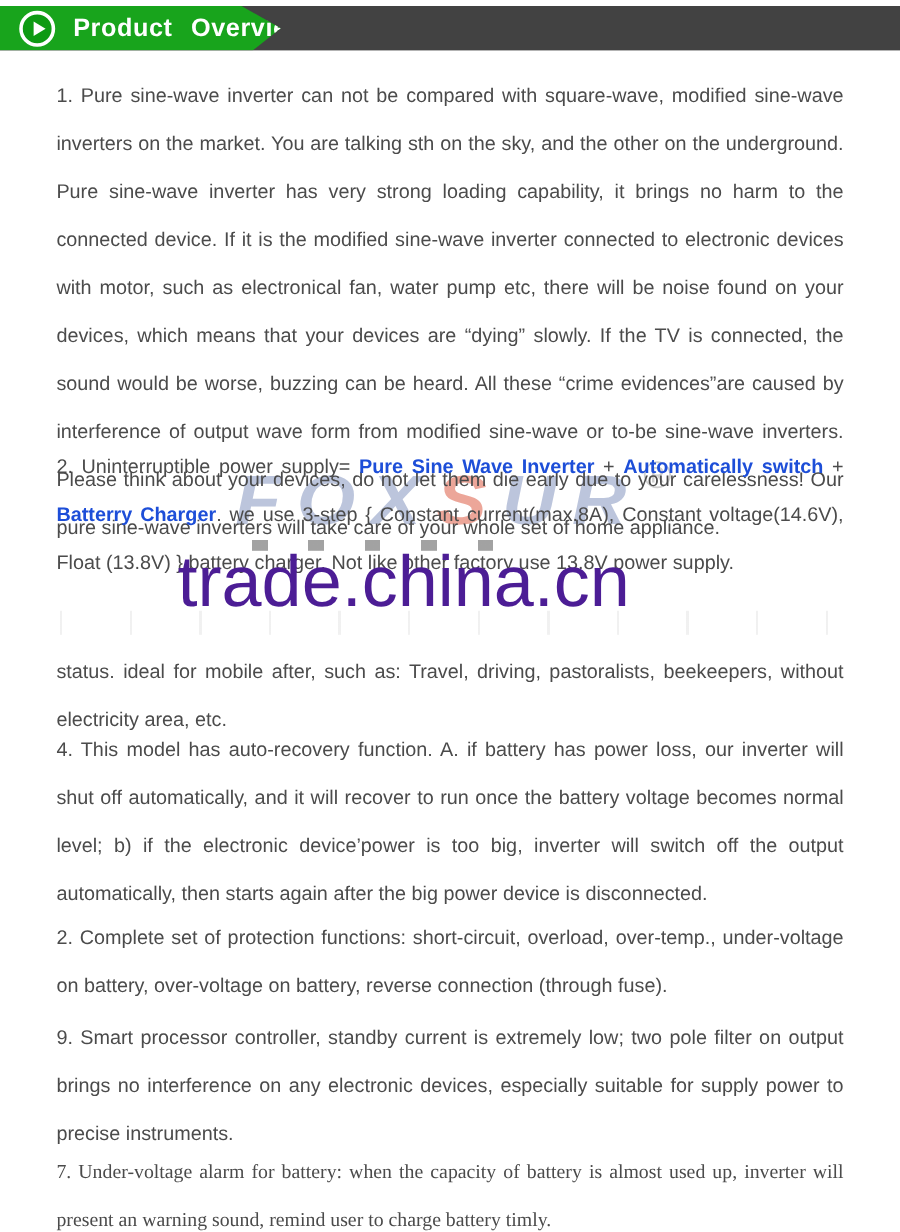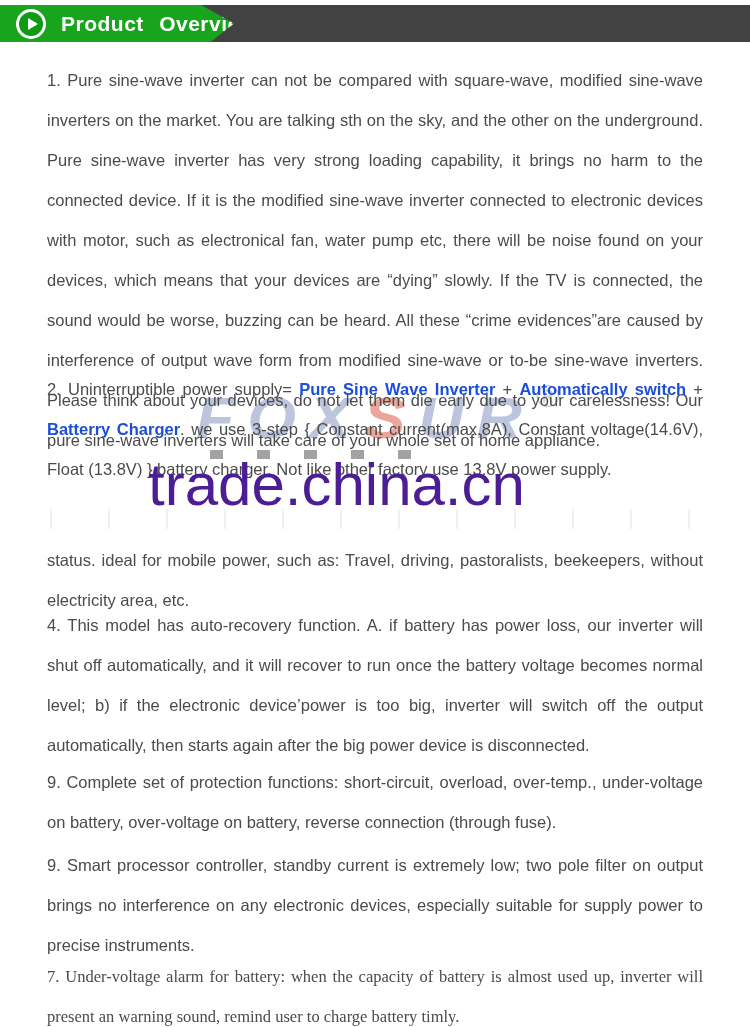--- a/index.html
+++ b/index.html
@@ -107,24 +107,24 @@
 
     <p class="para pos-p2"><span>2. Uninterruptible power supply= </span><span class="bseg">Pure Sine Wave Inverter</span><span> + </span><span class="bseg">Automatically switch</span><span> + </span><span class="bseg">Batterry Charger</span><span>.  we use 3-step { Constant current(max.8A),  Constant voltage(14.6V), Float (13.8V) } battery charger, Not like other factory use 13.8V power supply.</span></p>
 
     <div class="wm-foxsur"><span class="wm-blue">FOX</span><span class="wm-red">S</span><span class="wm-blue">UR</span></div>
     <span class="wm-reg">®</span>
 
     <div class="ghost-frags"></div>
     <div class="wm-trade">trade.china.cn</div>
     <div class="ghost-band"></div>
 
-    <p class="para pos-p3">status. ideal for mobile power, such as: Travel, driving, pastoralists, beekeepers, without electricity area, etc.</p>
+    <p class="para pos-p3">status. ideal for mobile after, such as: Travel, driving, pastoralists, beekeepers, without electricity area, etc.</p>
 
     <p class="para pos-p4">4. This model has auto-recovery function. A. if battery has power loss, our inverter will shut off automatically, and it will recover to run once the battery voltage becomes normal level; b) if the electronic device’power is too big, inverter will switch off the output automatically, then starts again after the big power device is disconnected.</p>
 
-    <p class="para pos-p5">9. Complete set of protection functions: short-circuit, overload, over-temp., under-voltage on battery, over-voltage on battery, reverse connection (through fuse).</p>
+    <p class="para pos-p5">2. Complete set of protection functions: short-circuit, overload, over-temp., under-voltage on battery, over-voltage on battery, reverse connection (through fuse).</p>
 
     <p class="para pos-p6">9.  Smart processor controller, standby current is extremely low; two pole filter on output brings no interference on any electronic devices, especially suitable for supply power to precise instruments.</p>
 
     <p class="para pos-p7">7.  Under-voltage alarm for battery: when the capacity of battery is almost used up, inverter will present an warning sound, remind user to charge battery timly.</p>
 
   </main>
 </div>
 
 </body></html>

